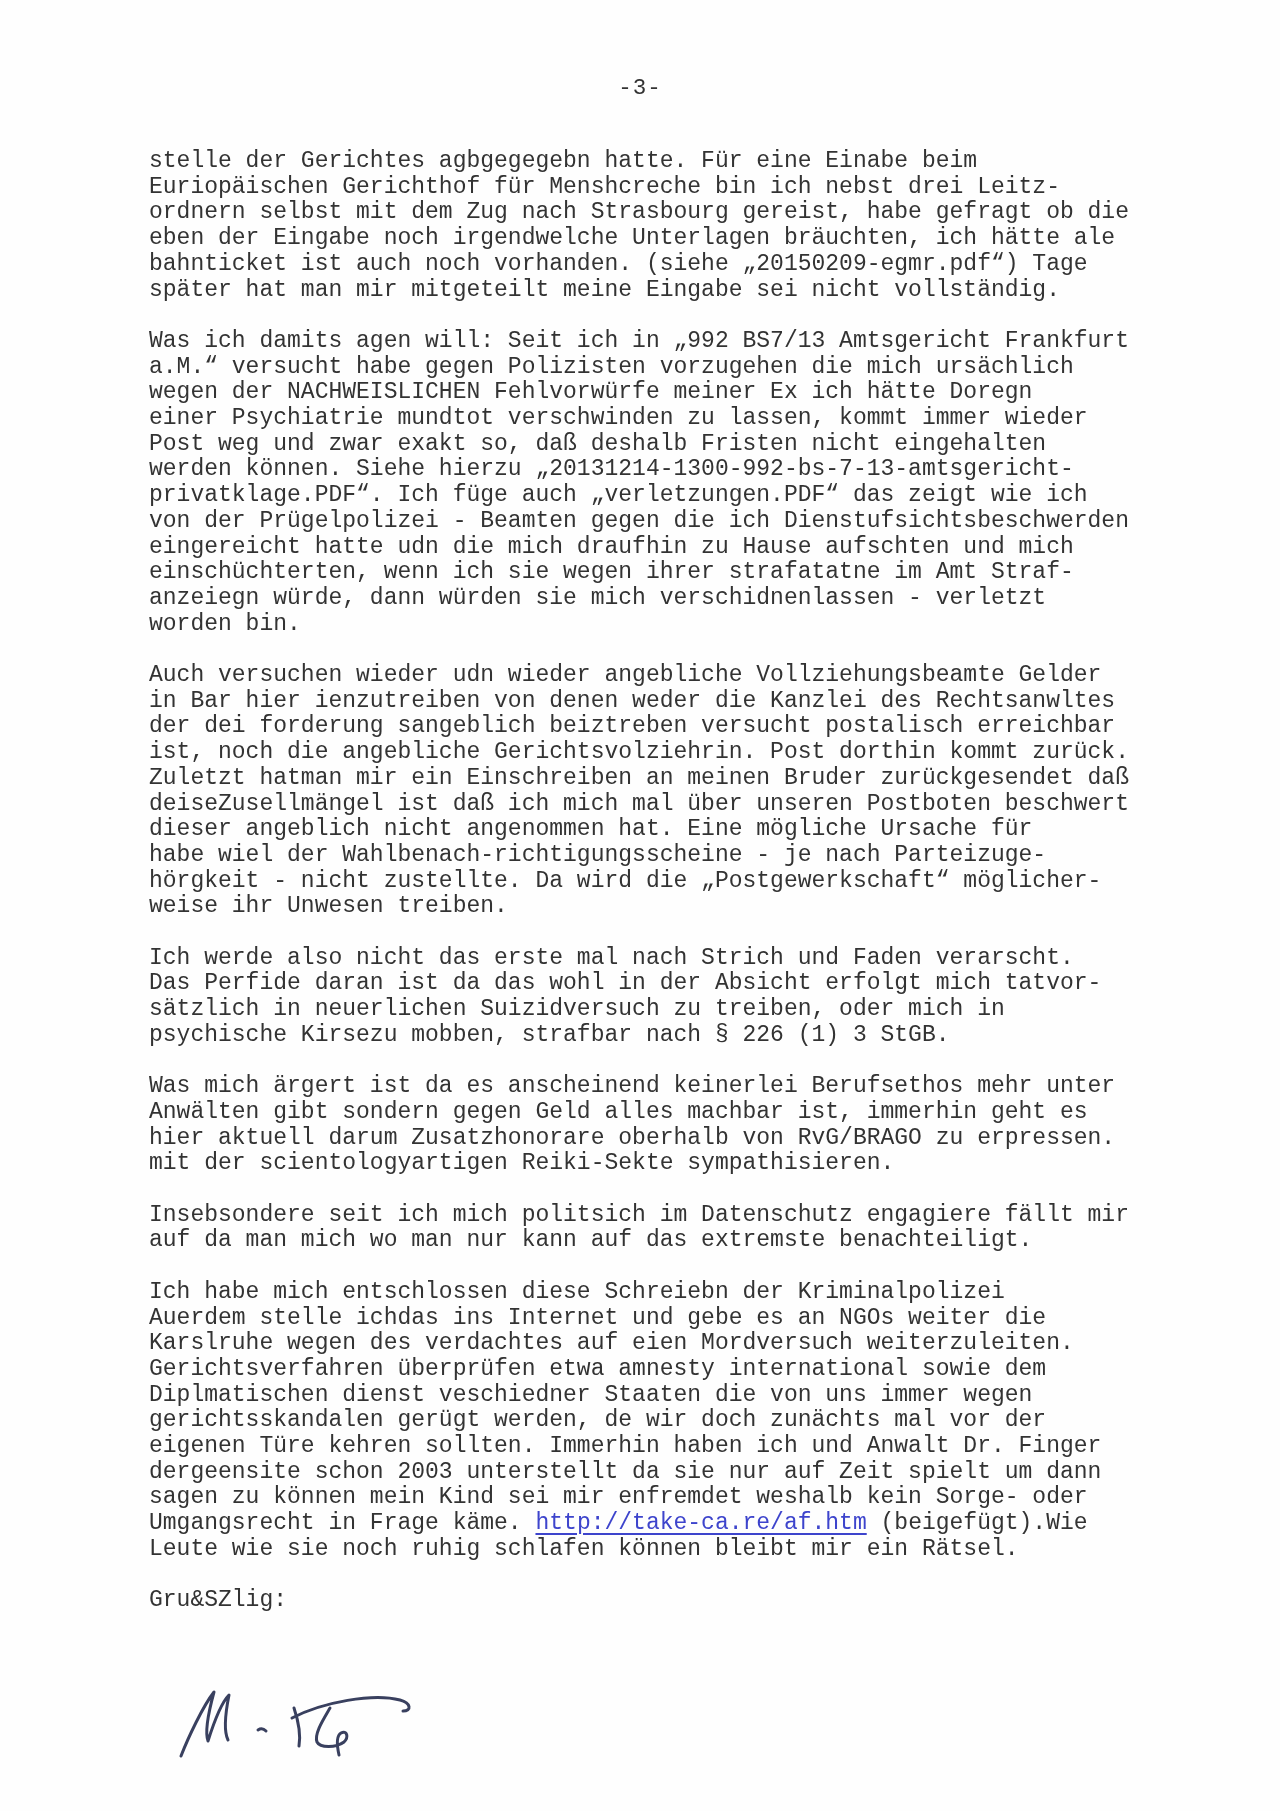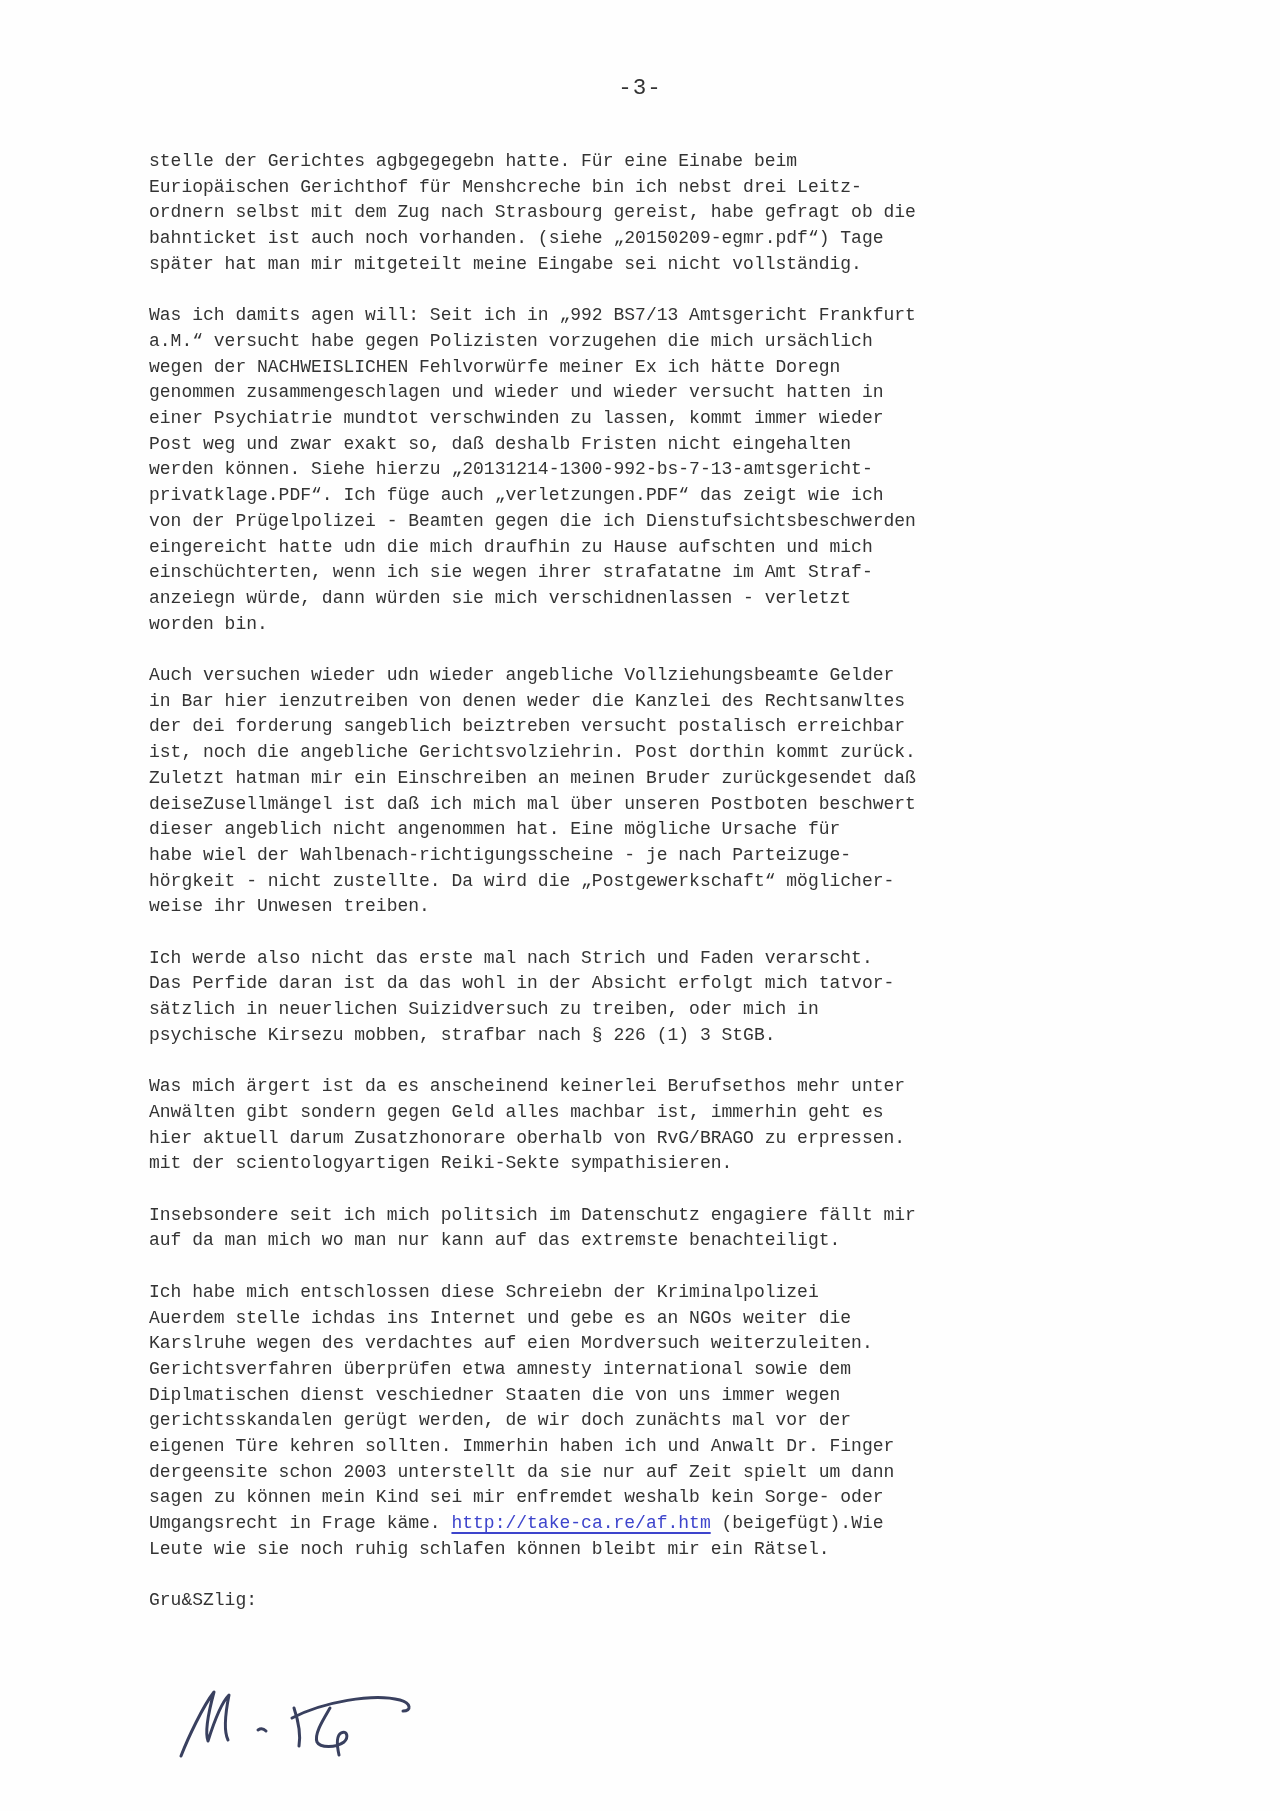--- a/index.html
+++ b/index.html
@@ -24,21 +24,21 @@
     font-size: 22.5px;
     line-height: 25.7px;
     letter-spacing: 1px;
     color: var(--ink, #333333);
   }
   .letter-body {
     position: absolute;
     left: 149px;
     top: 149px;
     width: 1010px;
-    font-size: 18px;
+    font-size: 23px;
     line-height: 25.7px;
   }
   .para { margin-bottom: 25.7px; }
   .line { white-space: pre; }
   a.doclink {
     color: var(--link, #3d44cc);
     text-decoration: underline;
     text-underline-offset: 4px;
     text-decoration-thickness: 2px;
     cursor: pointer;
@@ -65,28 +65,28 @@
 <div class="page">
 
   <div class="pageno">-3-</div>
 
   <div class="letter-body" id="letter-body">
 
     <div class="para">
         <div class="line">stelle der Gerichtes agbgegegebn hatte. Für eine Einabe beim</div>
         <div class="line">Euriopäischen Gerichthof für Menshcreche bin ich nebst drei Leitz-</div>
         <div class="line">ordnern selbst mit dem Zug nach Strasbourg gereist, habe gefragt ob die</div>
+        <div class="line">eben der Eingabe noch irgendwelche Unterlagen bräuchten, ich hätte ale</div>
         <div class="line">bahnticket ist auch noch vorhanden. (siehe „20150209-egmr.pdf“) Tage</div>
         <div class="line">später hat man mir mitgeteilt meine Eingabe sei nicht vollständig.</div>
       </div>
       <div class="para">
         <div class="line">Was ich damits agen will: Seit ich in „992 BS7/13 Amtsgericht Frankfurt</div>
         <div class="line">a.M.“ versucht habe gegen Polizisten vorzugehen die mich ursächlich</div>
         <div class="line">wegen der NACHWEISLICHEN Fehlvorwürfe meiner Ex ich hätte Doregn</div>
-        <div class="line">genommen zusammengeschlagen und wieder und wieder versucht hatten in</div>
         <div class="line">einer Psychiatrie mundtot verschwinden zu lassen, kommt immer wieder</div>
         <div class="line">Post weg und zwar exakt so, daß deshalb Fristen nicht eingehalten</div>
         <div class="line">werden können. Siehe hierzu „20131214-1300-992-bs-7-13-amtsgericht-</div>
         <div class="line">privatklage.PDF“. Ich füge auch „verletzungen.PDF“ das zeigt wie ich</div>
         <div class="line">von der Prügelpolizei - Beamten gegen die ich Dienstufsichtsbeschwerden</div>
         <div class="line">eingereicht hatte udn die mich draufhin zu Hause aufschten und mich</div>
         <div class="line">einschüchterten, wenn ich sie wegen ihrer strafatatne im Amt Straf-</div>
         <div class="line">anzeiegn würde, dann würden sie mich verschidnenlassen - verletzt</div>
         <div class="line">worden bin.</div>
       </div>

